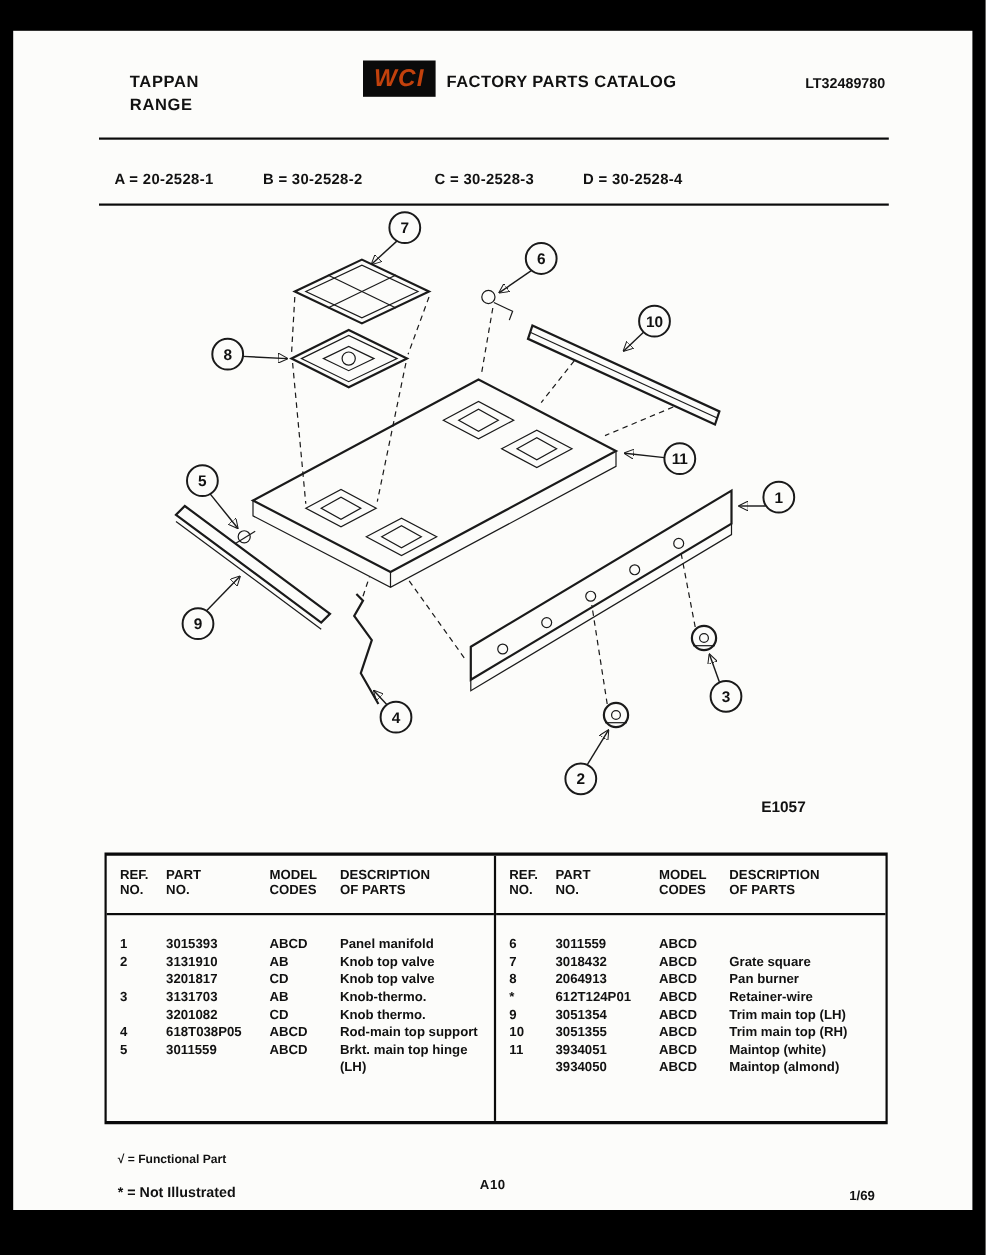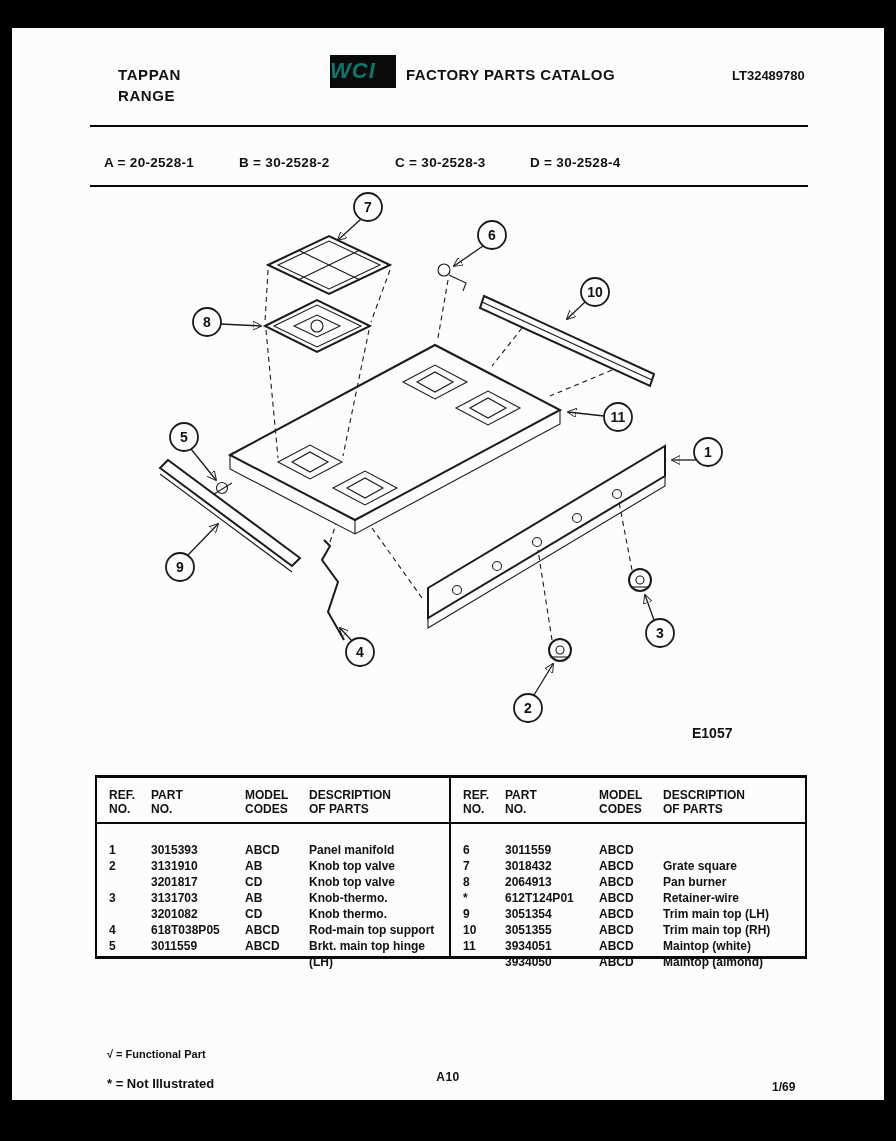--- a/index.html
+++ b/index.html
@@ -2,22 +2,22 @@
 <html><head>
 <meta charset="utf-8">
 <style>
   * { margin:0; padding:0; box-sizing:border-box; }
   html,body { width:896px; height:1141px; }
   body { background:#000; position:relative; font-family:"Liberation Sans", sans-serif; color:#111; }
   .page { position:absolute; left:12px; top:28px; width:872px; height:1072px; background:#fcfcfa; }
 
   
   .brand { position:absolute; left:82px; top:36px; font-weight:700; font-size:15px; letter-spacing:.6px; line-height:21px;margin-left:24px; }
-  .wci-logo { position:absolute; left:318px; top:27px; width:66px; height:33px; background:#0a0a0a; color:#0f766e; border-radius:0;
-              font-style:italic; font-weight:700; font-size:22px; text-align:left; line-height:32px; letter-spacing:1px; }
+  .wci-logo { position:absolute; left:318px; top:27px; width:66px; height:33px; background:#0a0a0a; color:#c2410c; border-radius:0;
+              font-style:italic; font-weight:700; font-size:22px; text-align:center; line-height:32px; letter-spacing:1px; }
   .catalog-title { position:absolute; left:394px; top:38px; font-weight:700; font-size:15px; letter-spacing:.4px; }
   .doc-number { position:absolute; left:704px; top:40px; font-weight:700; font-size:13px;margin-left:16px; }
 
   .rule { position:absolute; left:78px; width:718px; height:2px; background:#0a0a0a; }
   .rule1 { top:97px; } .rule2 { top:157px; }
 
   .model { position:absolute; top:127px; font-weight:700; font-size:13.5px; letter-spacing:.3px; }
   .model.a { left:92px; } .model.b { left:227px; } .model.c { left:383px; } .model.d { left:518px; }
 
   
@@ -27,21 +27,21 @@
   .diagram-svg .heavy { stroke-width:2; }
   .diagram-svg .lite  { stroke-width:1.1; }
   .diagram-svg .dash  { stroke-width:1.1; stroke-dasharray:5 4; }
   .diagram-svg .callout-circle { fill:#fcfcfa; stroke:#1a1a1a; stroke-width:1.8; }
   .diagram-svg .callout-num { font-family:"Liberation Sans",sans-serif; font-size:14px; font-weight:700; fill:#111;
                               text-anchor:middle; }
   .diagram-svg .leader { stroke-width:1.3; }
   .diagram-svg .dcode { font-family:"Liberation Sans",sans-serif; font-size:14px; font-weight:700; fill:#111; }
 
   
-  .parts-table { position:absolute; left:83px; top:747px; width:712px; height:184px;
+  .parts-table { position:absolute; left:83px; top:747px; width:712px; height:247px;
                  border-top:3px solid #0a0a0a; border-bottom:3px solid #0a0a0a;
                  border-left:2px solid #0a0a0a; border-right:2px solid #0a0a0a; display:flex; background:#fcfcfa; }
   .half { width:50%; position:relative; display:flex; flex-direction:column; }
   .half.left { border-right:2px solid #0a0a0a; }
   .t-head { display:grid; grid-template-columns:42px 94px 64px 1fr; padding:10px 0 6px 12px;
             border-bottom:2px solid #0a0a0a; font-weight:700; font-size:12px; line-height:14px; height:54px;
             white-space:pre-line; }
   .t-body { padding:18px 0 0 12px; font-weight:700; font-size:12px; }
   .t-row { display:grid; grid-template-columns:42px 94px 64px 1fr; line-height:16px; }
   .t-row div { padding-right:4px; }

